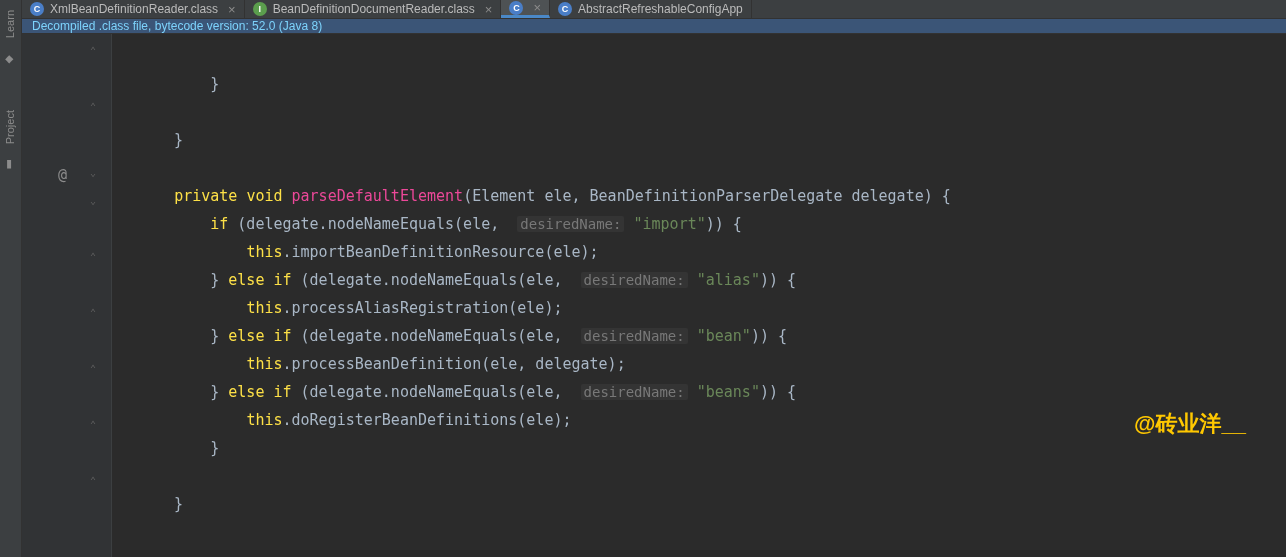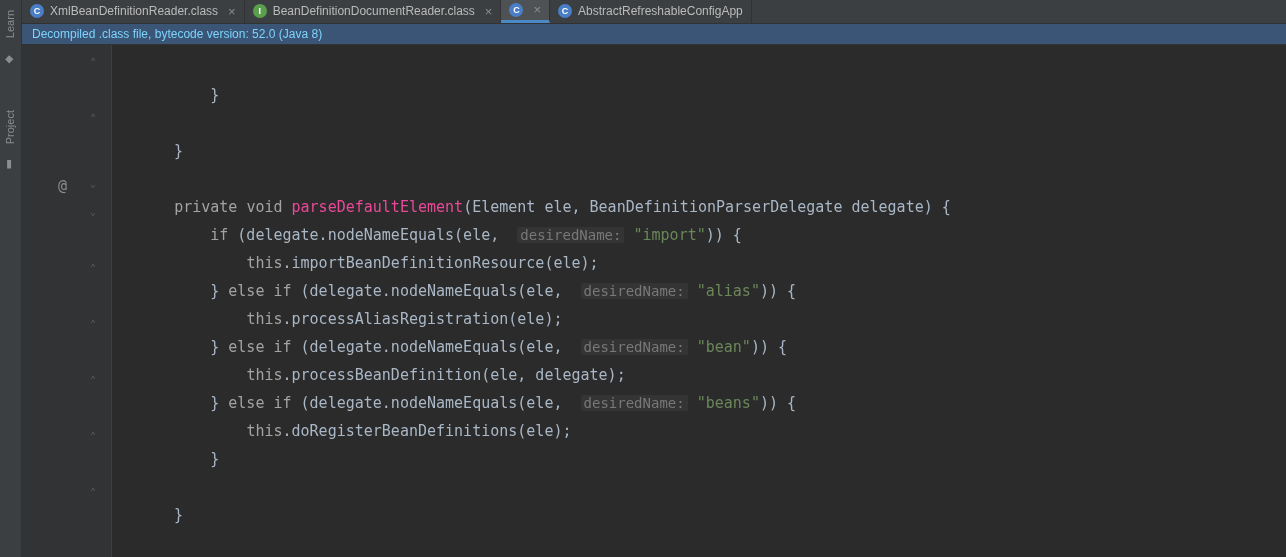--- a/index.html
+++ b/index.html
@@ -129,21 +129,21 @@
   font-size: 15px;
 }
 .code {
   flex: 1;
   padding: 8px 0 0 26px;
   font-size: 15px;
   line-height: 28px;
   white-space: pre;
   position: relative;
 }
-.kw { color: #a3a3a3; }
+.kw { color: #fde047; }
 .method { color: #ec4899; }
 .str { color: #6a8759; }
 .param-hint {
   color: #787878;
   background: rgba(120,120,120,0.12);
   padding: 0 3px;
   border-radius: 2px;
   font-size: 14px;
   text-align: center;
 }
@@ -216,15 +216,16 @@
 <span>            <span class="kw">this</span><span>.importBeanDefinitionResource(ele);</span></span>
 <span>        <span>} </span><span class="kw">else if</span><span> (delegate.nodeNameEquals(ele, </span> <span class="param-hint">desiredName:</span> <span class="str">"alias"</span><span>)) {</span></span>
 <span>            <span class="kw">this</span><span>.processAliasRegistration(ele);</span></span>
 <span>        <span>} </span><span class="kw">else if</span><span> (delegate.nodeNameEquals(ele, </span> <span class="param-hint">desiredName:</span> <span class="str">"bean"</span><span>)) {</span></span>
 <span>            <span class="kw">this</span><span>.processBeanDefinition(ele, delegate);</span></span>
 <span>        <span>} </span><span class="kw">else if</span><span> (delegate.nodeNameEquals(ele, </span> <span class="param-hint">desiredName:</span> <span class="str">"beans"</span><span>)) {</span></span>
 <span>            <span class="kw">this</span><span>.doRegisterBeanDefinitions(ele);</span></span>
 <span>        }</span>
 <span>
 </span><span>    }</span>
+      <div class="watermark">@砖业洋__</div>
     </div>
   </div>
 </div>
 
 </body></html>

